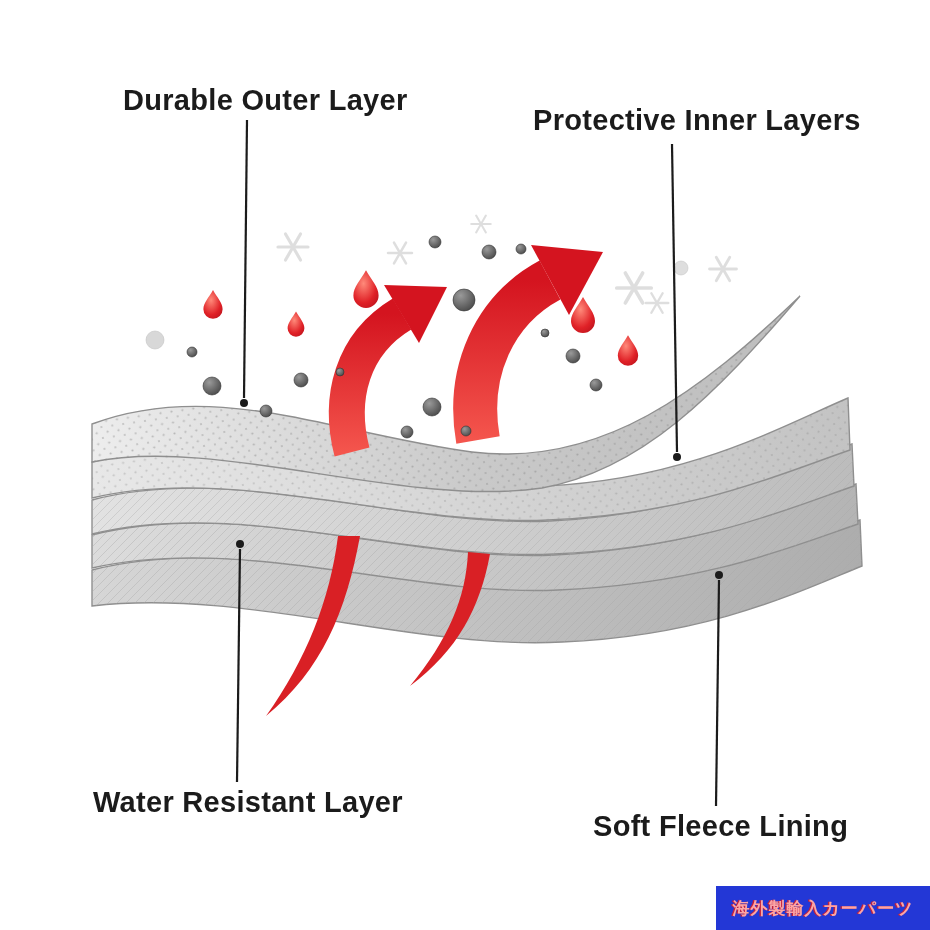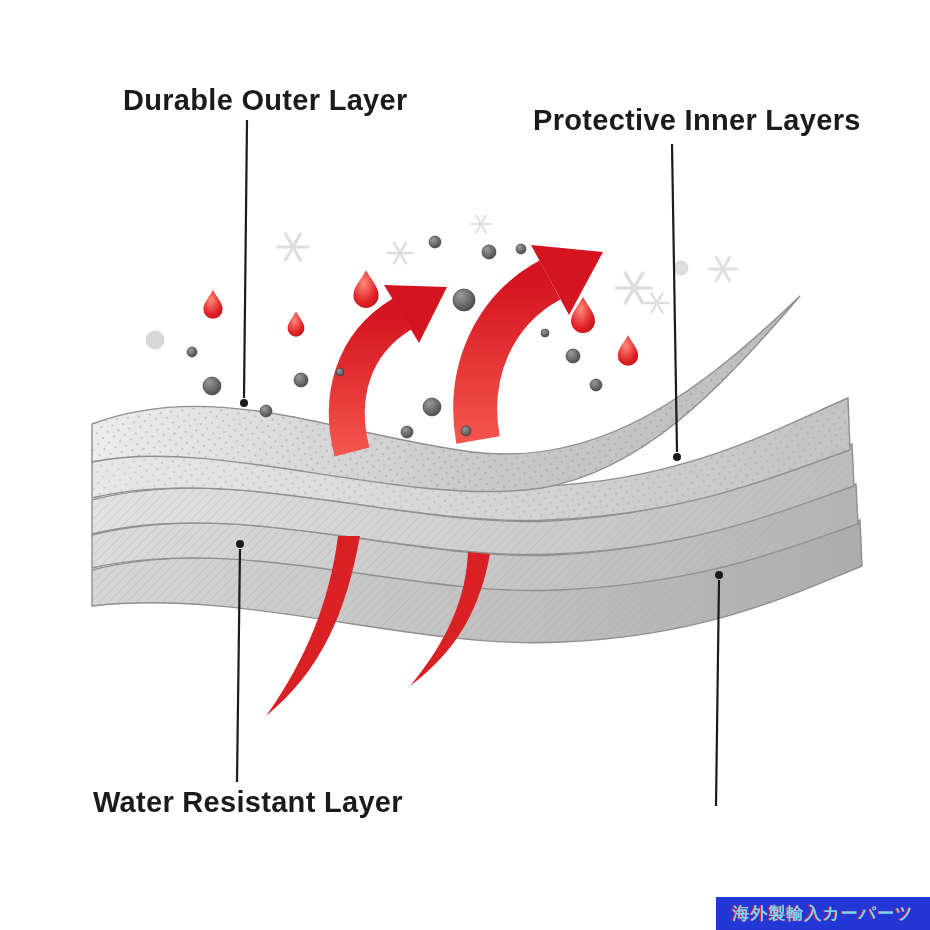--- a/index.html
+++ b/index.html
@@ -20,26 +20,26 @@
     white-space:nowrap;
     user-select:none;
   }
   .label-durable{left:123px;top:84px;}
   .label-protective{left:533px;top:104px;}
   .label-water{left:93px;top:786px;}
   .label-fleece{left:593px;top:810px;}
   .footer-badge{
     position:absolute;
     right:0;bottom:0;
-    min-width:214px;height:33px;
+    min-width:214px;height:44px;
     box-sizing:border-box;
     padding:0 12px;
     display:flex;align-items:center;justify-content:center;
     background:#2337d6;
-    color:#7dd3fc;
+    color:#fca5a5;
     font-size:17px;
     font-weight:bold;
     letter-spacing:1px;
     text-shadow:-1.5px 0 0 rgba(214,30,40,.9);
   }
 </style>
 </head>
 <body>
 
 <div class="canvas">
@@ -173,16 +173,17 @@
         <circle cx="719" cy="575" r="4" stroke="none"></circle>
     </g>
   </svg>
 
   <div class="layer-label label-durable">Durable Outer Layer</div>
 
   <div class="layer-label label-water">Water Resistant Layer</div>
 
   <div class="layer-label label-protective">Protective Inner Layers</div>
 
+  <div class="layer-label label-fleece">Soft Fleece Lining</div>
 
   <div class="footer-badge">海外製輸入カーパーツ</div>
 
 </div>
 
 </body></html>

